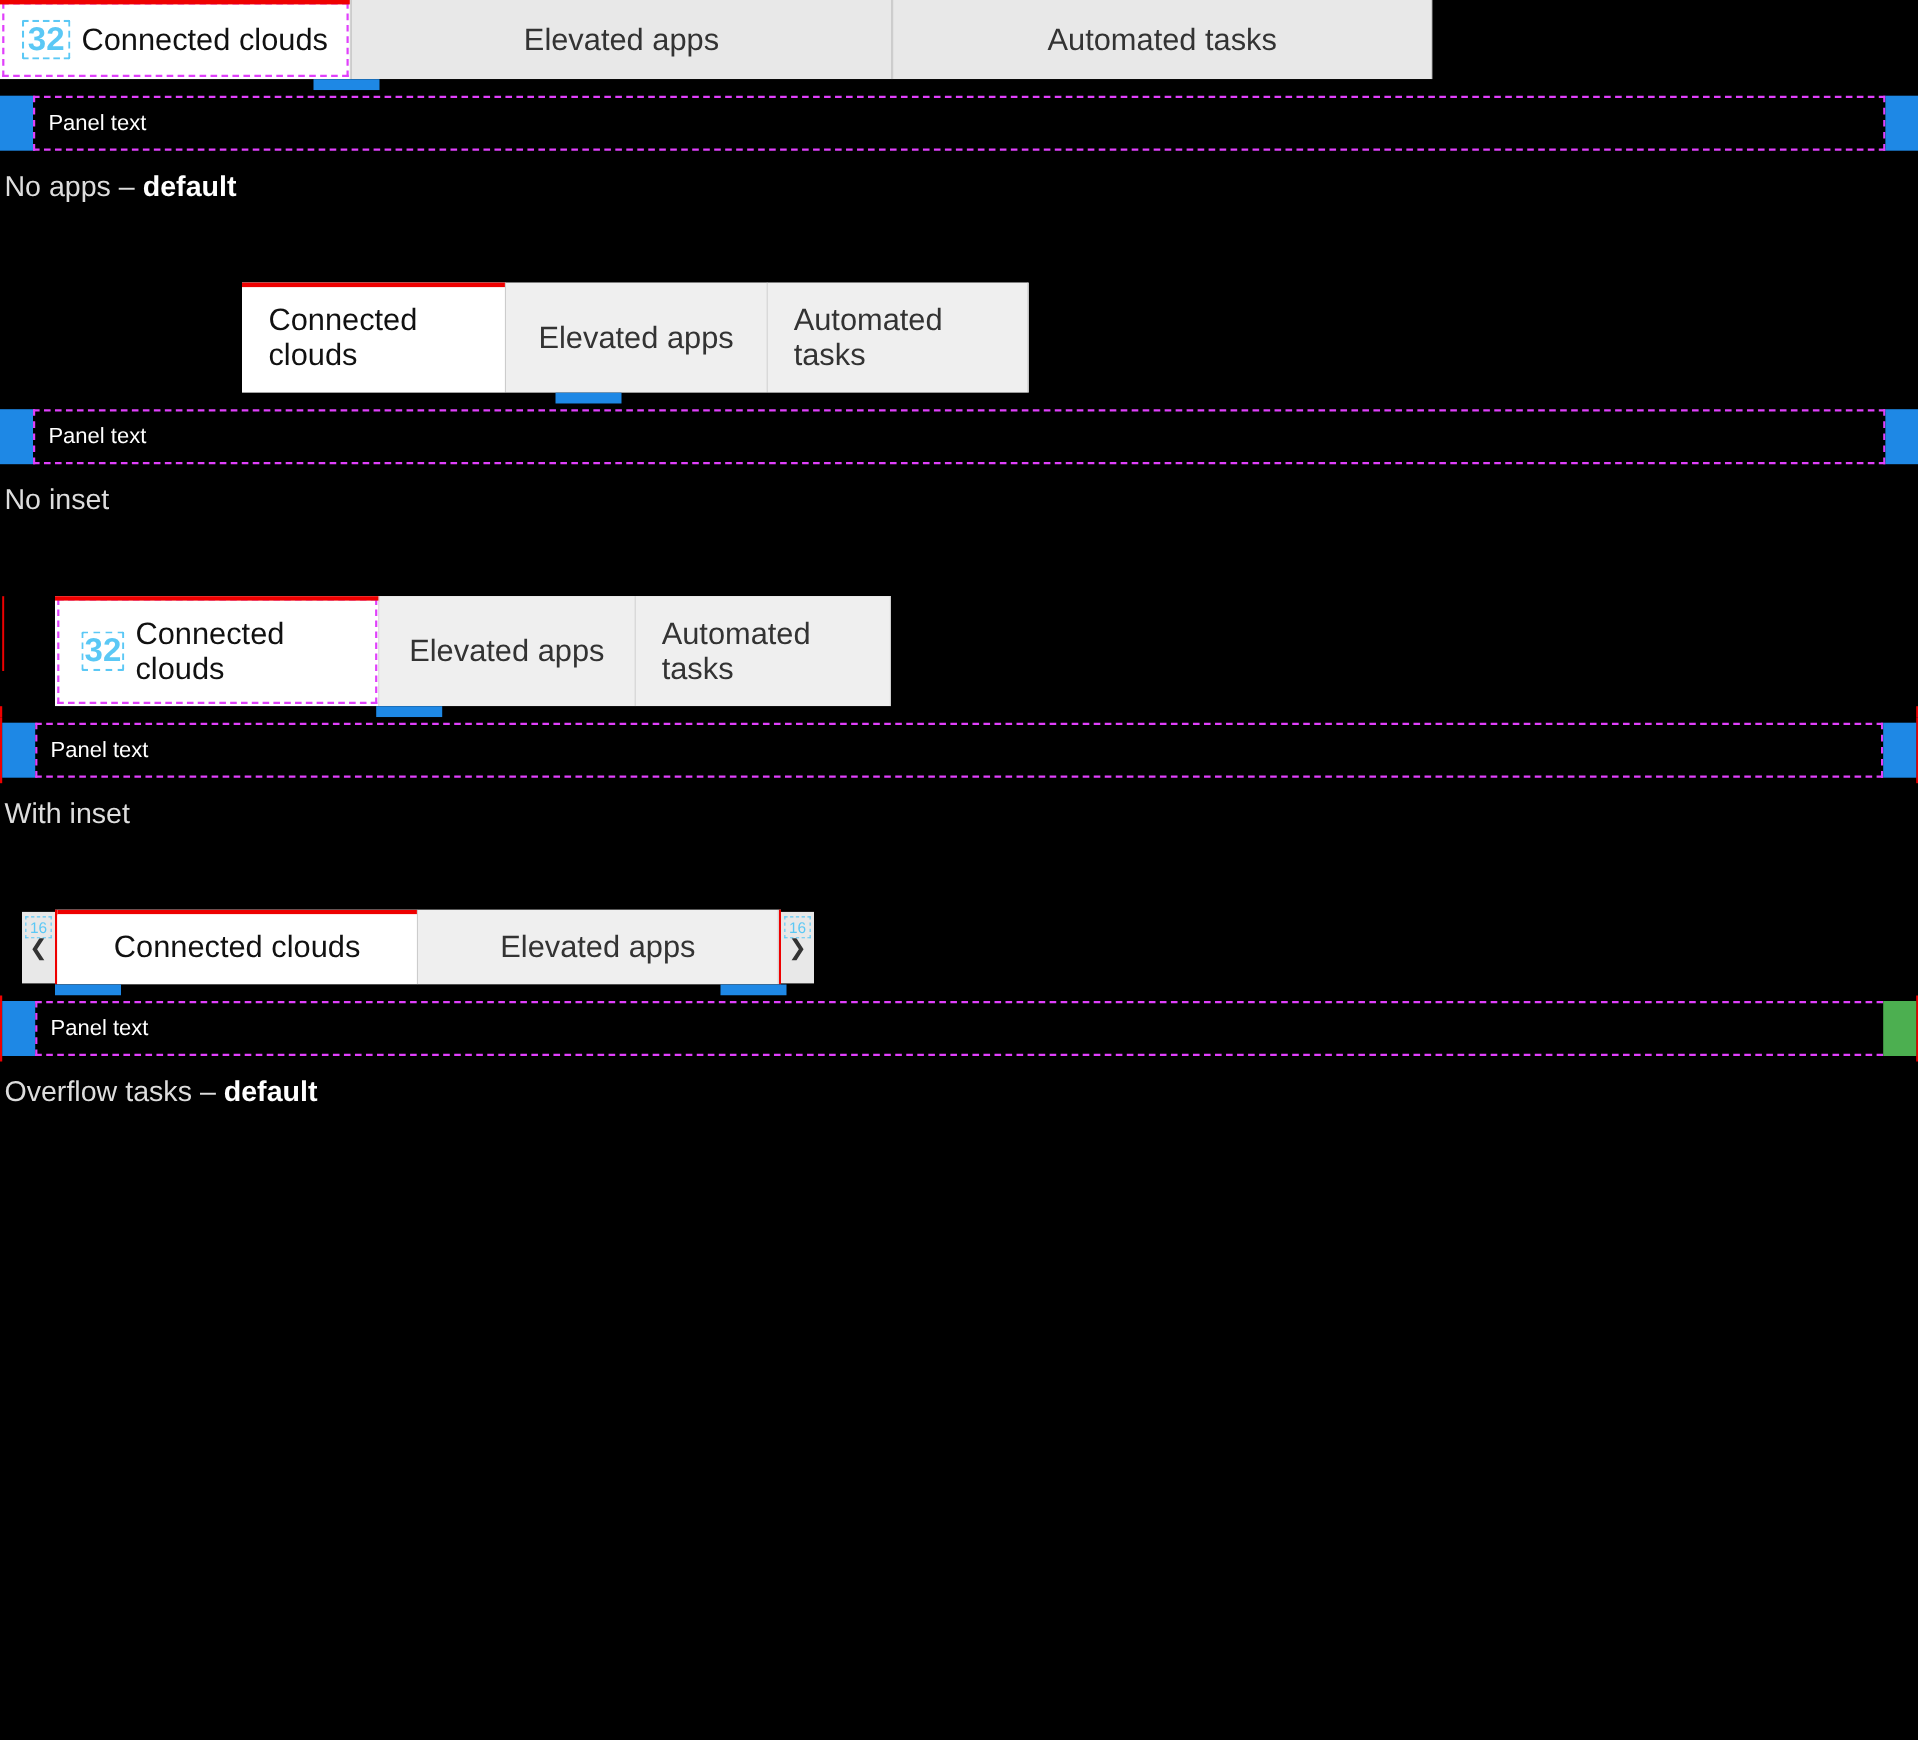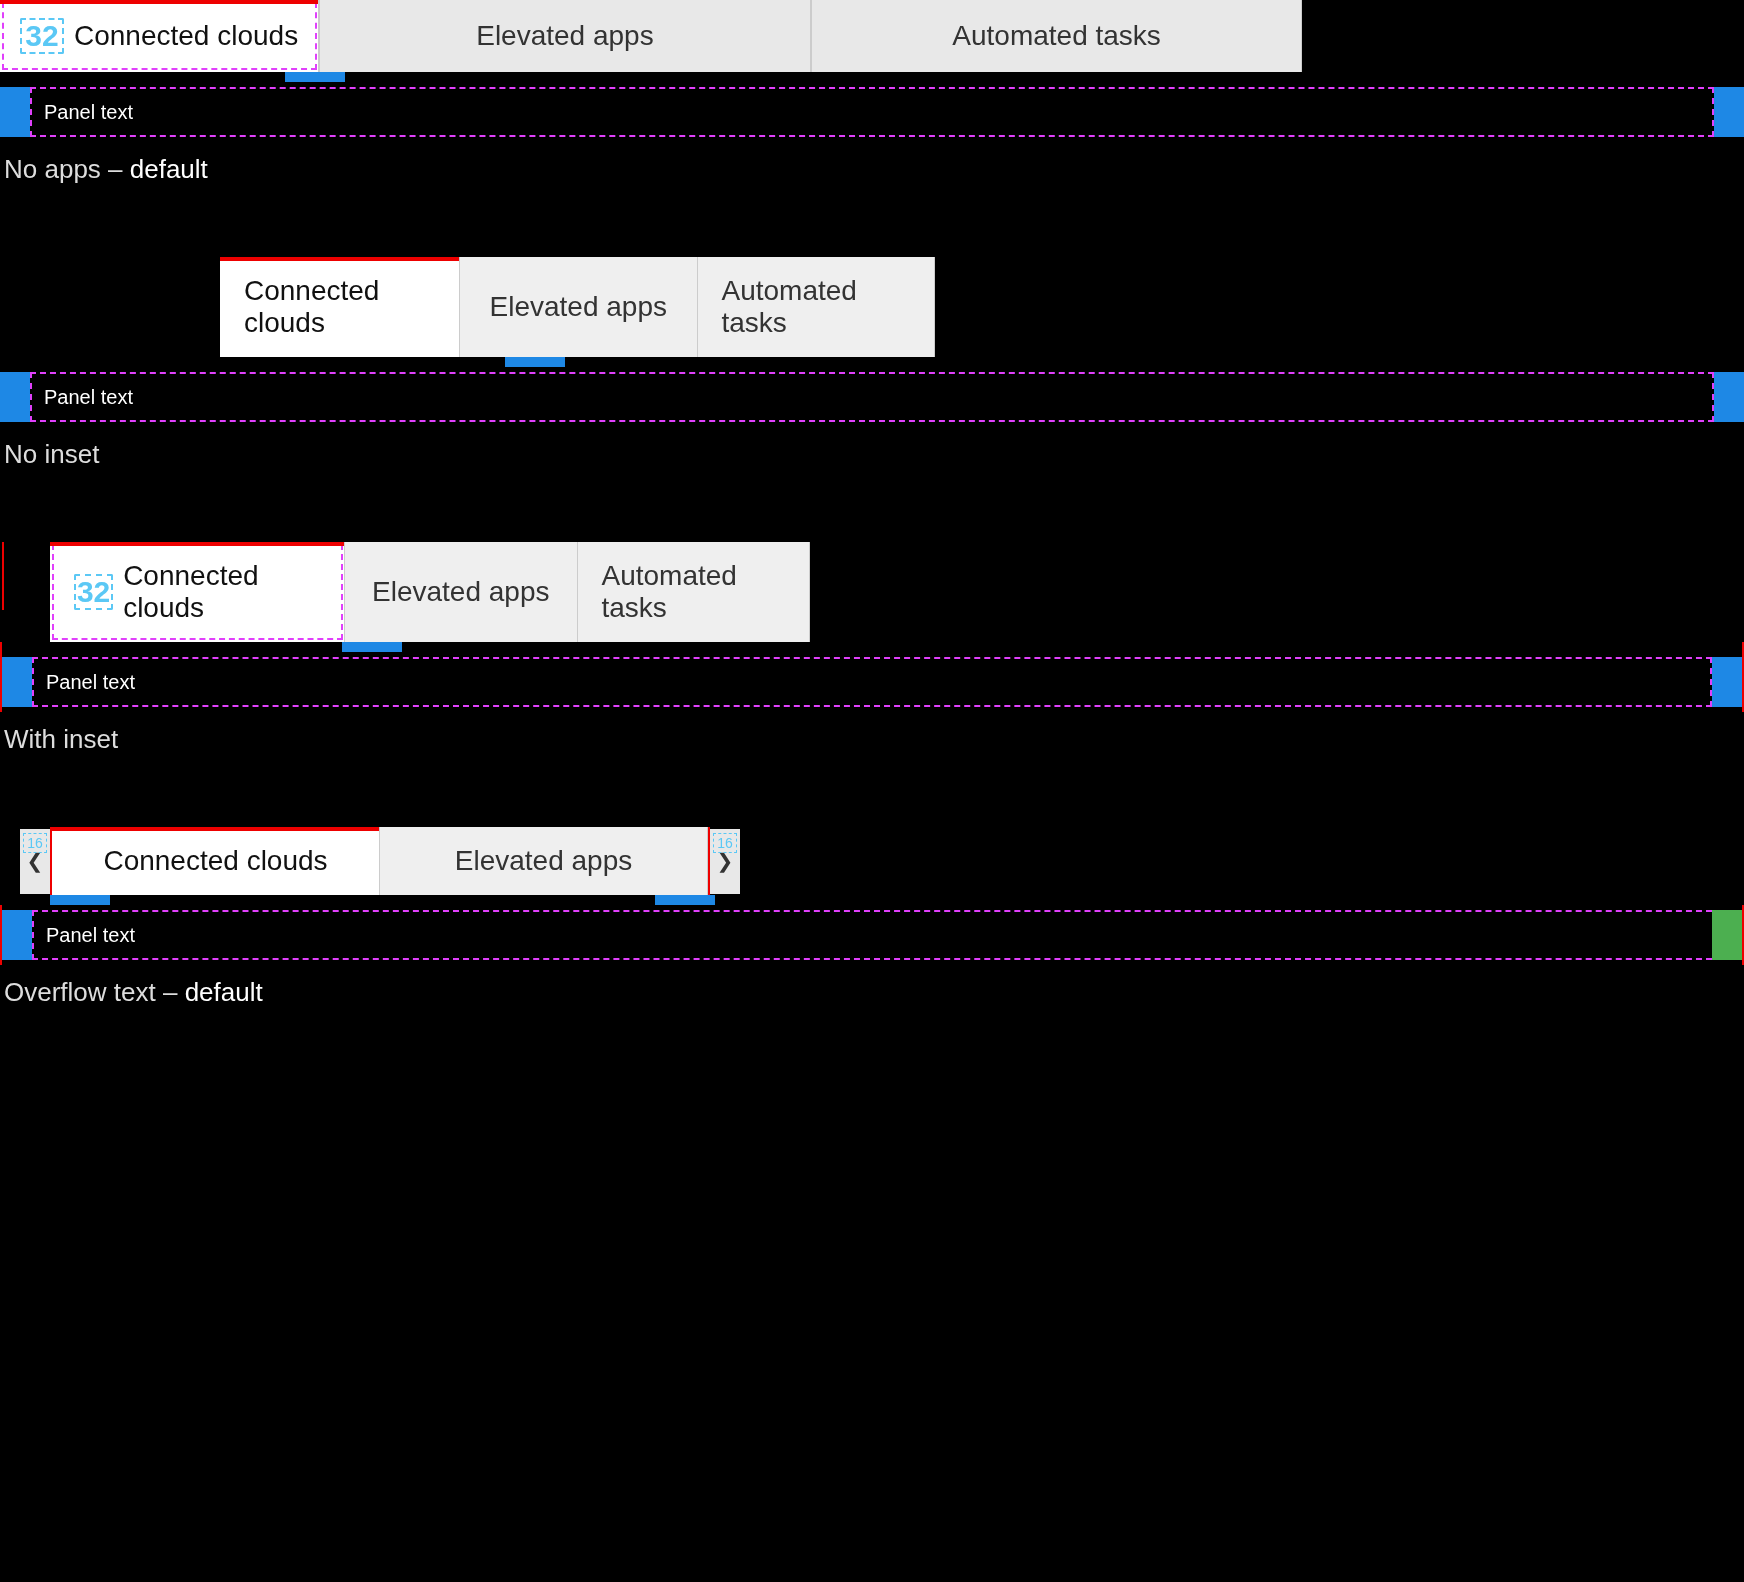--- a/index.html
+++ b/index.html
@@ -103,21 +103,21 @@
 
     
     .section-label {
       padding: 12px 4px 32px 4px;
       font-size: 26px;
       color: #ddd;
       background: #000;
     }
 
     .section-label strong {
-      font-weight: normal;
+      font-weight: bold;
       color: #fff;
     }
   </style>
 </head>
 <body>
 
 <div class="section">
 
   <div style="display:flex; width:100%; background:#000; position:relative;">
 
@@ -281,15 +281,15 @@
   <div style="position:relative; height:60px; background:#000; display:flex; align-items:center; border-left:2px solid #e00; border-right:2px solid #e00;">
     <div class="panel-side-block"></div>
     <div style="flex:1; height:50px; border: 2px dashed #e040fb; display:flex; align-items:center; padding-left:12px; border-right:none;">
       <span class="panel-text">Panel text</span>
     </div>
 
     <div style="width:30px; height:50px; background:#4caf50; flex-shrink:0;"></div>
   </div>
 
   <div class="section-label">
-    <span>Overflow text – </span><strong>default</strong>
+    <span>Overflow tasks – </span><strong>default</strong>
   </div>
 </div>
 
 </body></html>

